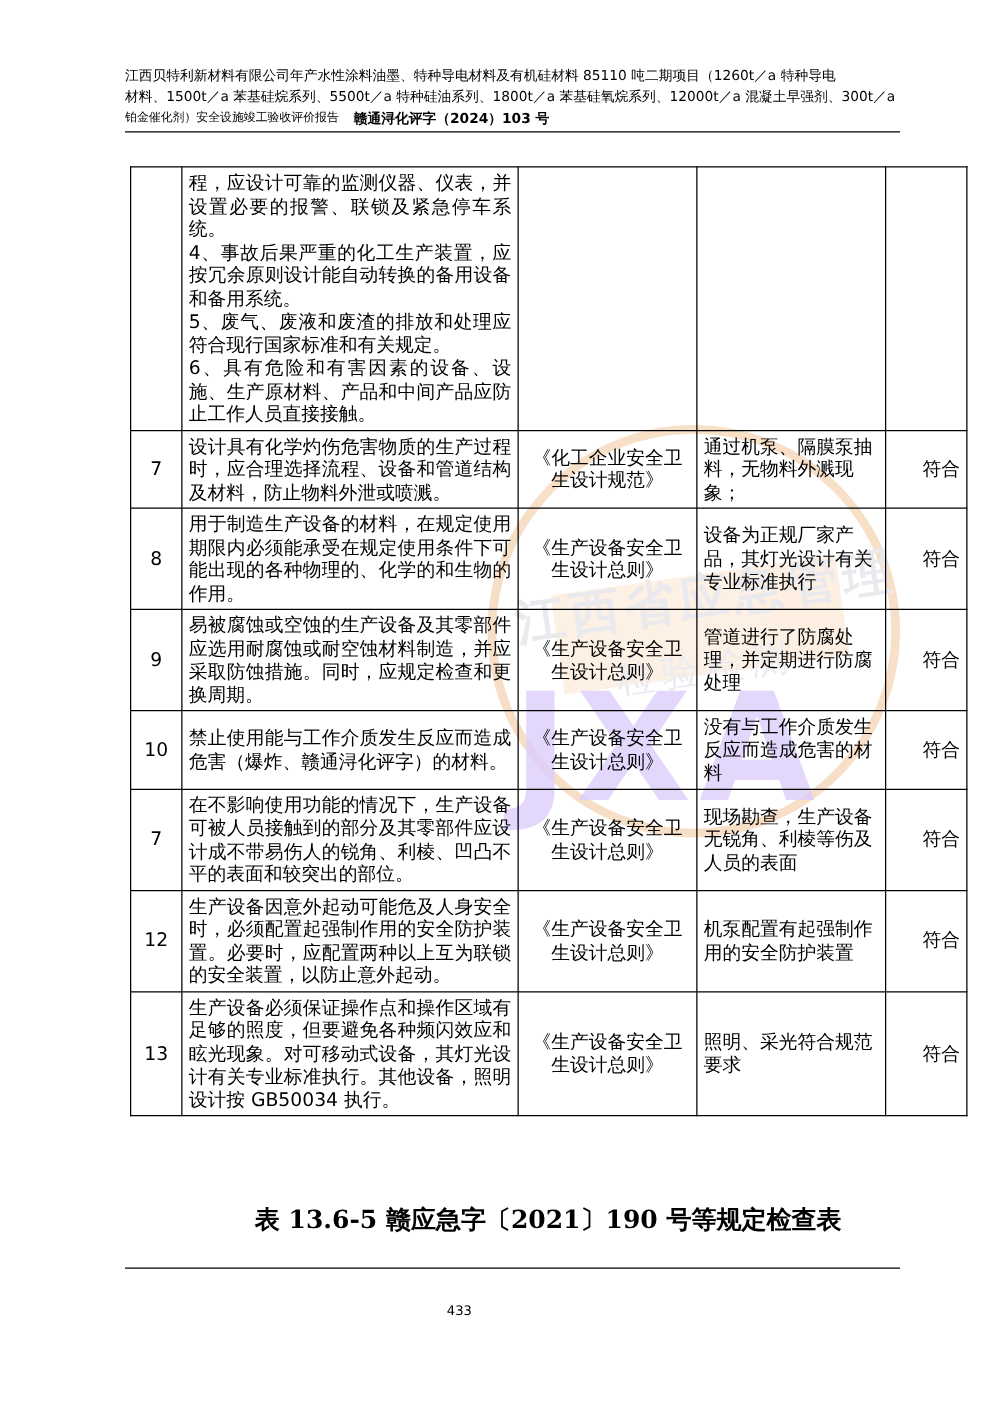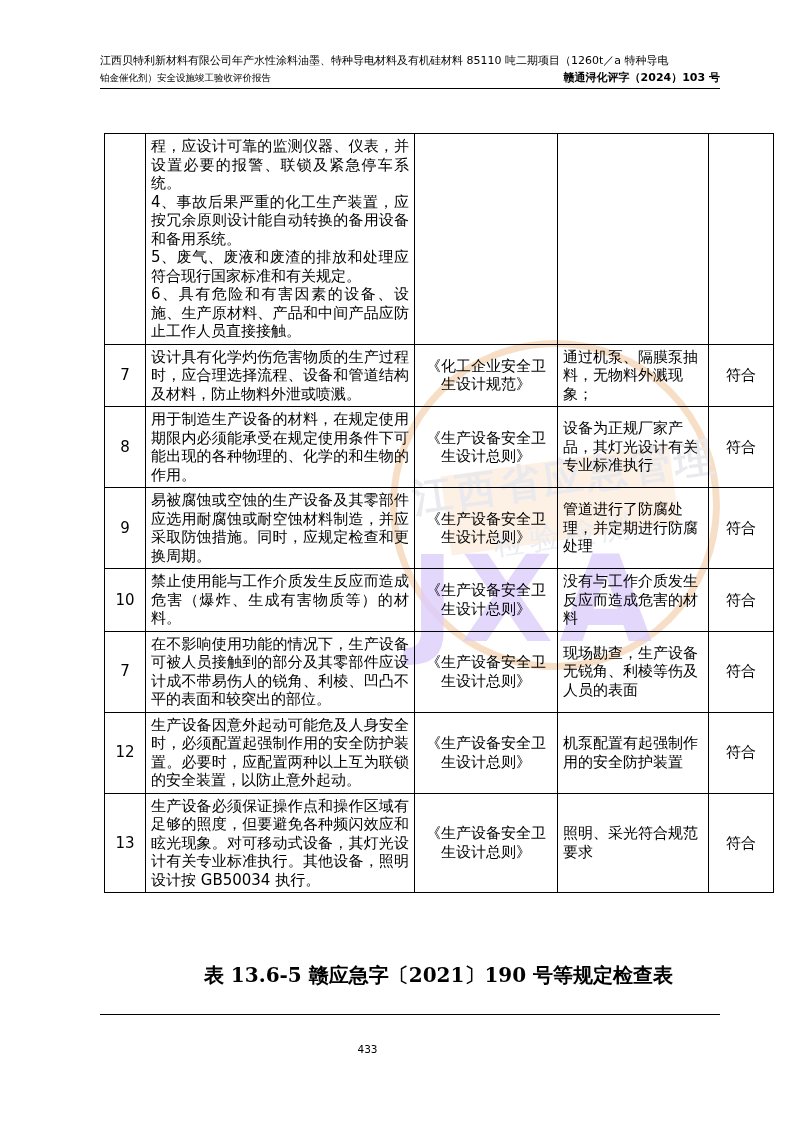--- a/index.html
+++ b/index.html
@@ -94,32 +94,32 @@
   }
   .header-line {
     font-size: 11px;
     color: #000;
     line-height: 17px;
     letter-spacing: 0px;
     font-family: "DejaVu Sans", "Liberation Sans", sans-serif;
   }
   .header-row3 {
     display: flex;
-    justify-content: space-between;
     align-items: flex-end;
   }
   .header-row3 .left {
     font-size: 9.5px;
     line-height: 17px;
   }
   .header-row3 .right {
     font-size: 11px;
     font-weight: bold;
     line-height: 17px;
     white-space: nowrap;
+    margin-left: 12px;
   }
   .header-rule {
     margin-top: 2px;
     border-bottom: 1.6px solid #000;
     width: 620px;
   }
 
   
   table.main {
     position: absolute;
@@ -155,21 +155,21 @@
     text-align: center;
     color: #c0392b;
   }
   td.c-res {
     width: 140px;
     text-align: left;
     margin-left: 44px;
   }
   td.c-ok {
     width: 54px;
-    text-align: center;
+    text-align: right;
   }
 
   
   .caption {
     position: absolute;
     left: 0;
     top: 962px;
     width: 793px;
     text-align: center;
     font-size: 20px;
@@ -206,20 +206,21 @@
   <div class="watermark">
     <div class="wm-ring"></div>
     <div class="wm-band"></div>
     <div class="wm-big">JXA</div>
     <div class="wm-text">江西省应急管理</div>
     <div class="wm-text2">检验检测</div>
   </div>
 
   <div class="header">
     <div class="header-line">江西贝特利新材料有限公司年产水性涂料油墨、特种导电材料及有机硅材料 85110 吨二期项目（1260t／a 特种导电</div>
+    <div class="header-line">材料、1500t／a 苯基硅烷系列、5500t／a 特种硅油系列、1800t／a 苯基硅氧烷系列、12000t／a 混凝土早强剂、300t／a</div>
     <div class="header-row3">
       <div class="left">铂金催化剂）安全设施竣工验收评价报告</div>
       <div class="right">赣通浔化评字（2024）103 号</div>
     </div>
     <div class="header-rule"></div>
   </div>
 
   <table class="main">
     <tbody id="tbody">
         <tr>
@@ -248,21 +249,21 @@
         </tr>
         <tr>
           <td class="c-num">9</td>
           <td class="c-req">易被腐蚀或空蚀的生产设备及其零部件应选用耐腐蚀或耐空蚀材料制造，并应采取防蚀措施。同时，应规定检查和更换周期。</td>
           <td class="c-std">《生产设备安全卫生设计总则》</td>
           <td class="c-res">管道进行了防腐处理，并定期进行防腐处理</td>
           <td class="c-ok">符合</td>
         </tr>
         <tr>
           <td class="c-num">10</td>
-          <td class="c-req">禁止使用能与工作介质发生反应而造成危害（爆炸、生成有害物质等）的材料。</td>
+          <td class="c-req">禁止使用能与工作介质发生反应而造成危害（爆炸、赣通浔化评字）的材料。</td>
           <td class="c-std">《生产设备安全卫生设计总则》</td>
           <td class="c-res">没有与工作介质发生反应而造成危害的材料</td>
           <td class="c-ok">符合</td>
         </tr>
         <tr>
           <td class="c-num">7</td>
           <td class="c-req">在不影响使用功能的情况下，生产设备可被人员接触到的部分及其零部件应设计成不带易伤人的锐角、利棱、凹凸不平的表面和较突出的部位。</td>
           <td class="c-std">《生产设备安全卫生设计总则》</td>
           <td class="c-res">现场勘查，生产设备无锐角、利棱等伤及人员的表面</td>
           <td class="c-ok">符合</td>

